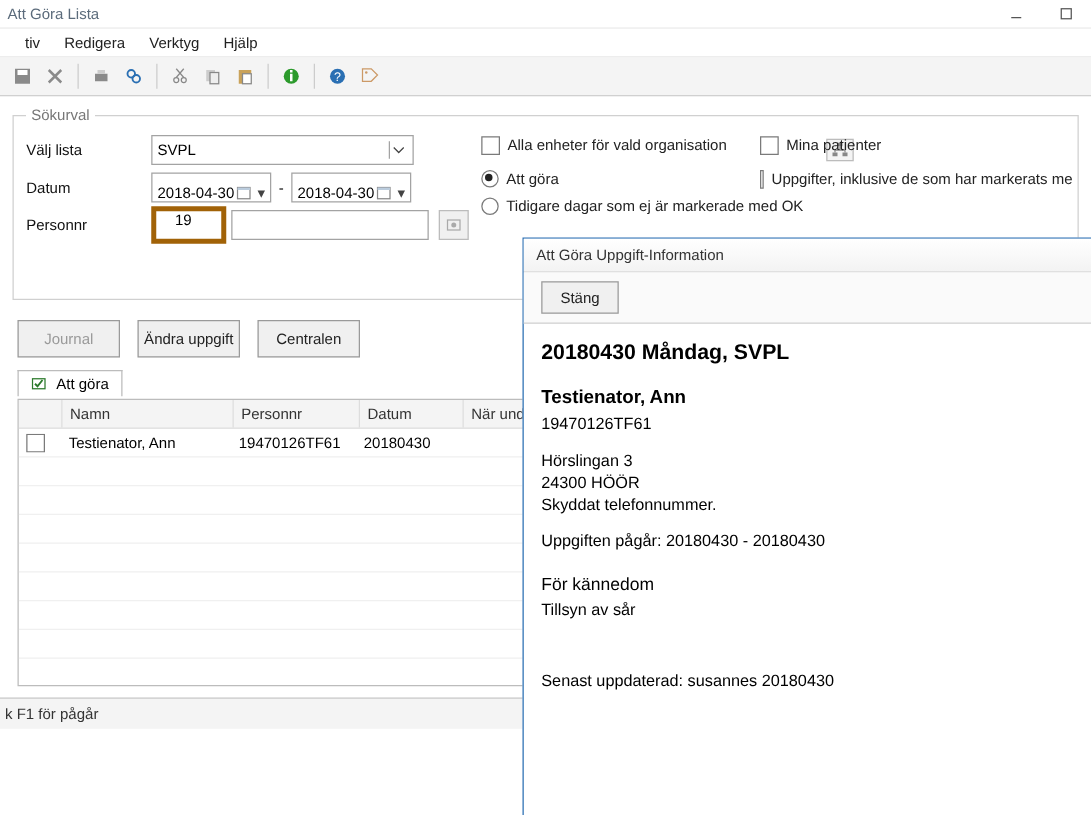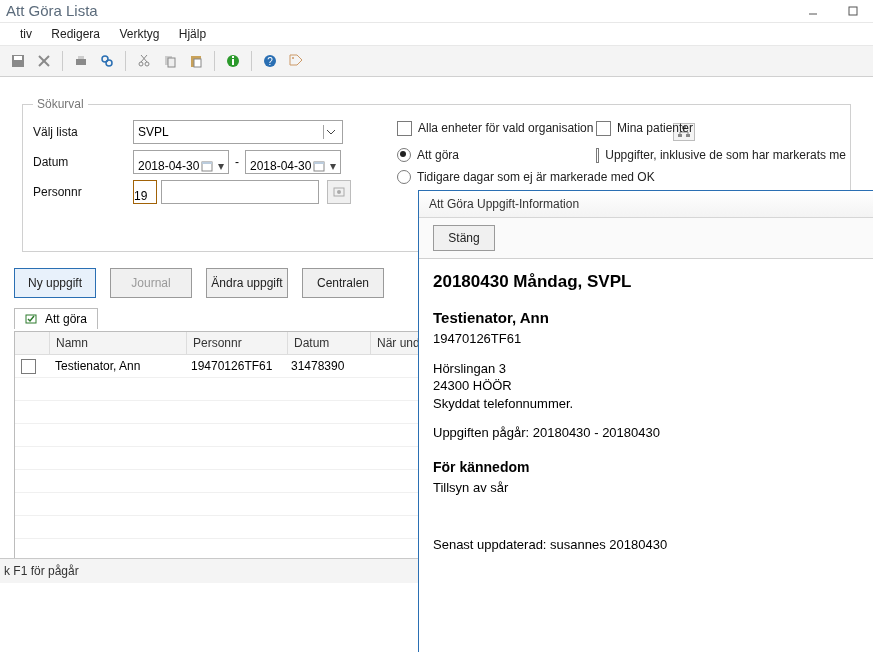--- a/index.html
+++ b/index.html
@@ -1,37 +1,37 @@
 <!DOCTYPE html>
 <html><head>
 <meta charset="utf-8">
 <style>
   html,body{margin:0;padding:0;font-family:"Segoe UI",Tahoma,Arial,sans-serif;font-size:12px;color:#000;background:#f0f0f0;overflow:hidden}
   .window{width:873px;height:652px;background:#fff;position:relative;box-sizing:border-box}
-  .titlebar{height:22px;line-height:22px;padding-left:6px;color:#5b6b7b;font-size:15px;background:#fff;border-bottom:1px solid #e8e8e8;display:flex;justify-content:space-between;align-items:center}
+  .titlebar{height:22px;line-height:22px;padding-left:6px;color:#5b6b7b;font-size:12px;background:#fff;border-bottom:1px solid #e8e8e8;display:flex;justify-content:space-between;align-items:center}
   .titlebar .winbtns{display:flex}
   .titlebar .winbtn{width:40px;height:22px;display:flex;align-items:center;justify-content:center;color:#555}
   .menubar{height:22px;line-height:22px;padding-left:12px;background:#fff;border-bottom:1px solid #e8e8e8}
   .menubar span{display:inline-block;padding:0 8px;color:#222}
   .toolbar{height:30px;background:#f4f4f4;border-bottom:1px solid #d0d0d0;display:flex;align-items:center;padding-left:6px;gap:2px}
   .tb-ico{width:22px;height:22px;display:flex;align-items:center;justify-content:center;color:#555;border:1px solid transparent;border-radius:2px}
   .tb-ico svg{width:16px;height:16px}
   .tb-sep{width:1px;height:20px;background:#ccc;margin:0 4px}
   .content{padding:8px 10px 0 10px}
-  fieldset.sokurval{border:1px solid #d0d0d0;padding:6px 10px 14px 10px;margin:12px}
+  fieldset.sokurval{border:1px solid #d0d0d0;padding:6px 10px 14px 10px;margin:0}
   fieldset.sokurval>legend{color:#777;padding:0 4px;font-size:12px}
   .row{display:flex;align-items:center;height:30px}
   .lbl{width:100px;color:#111}
   .dropdown{width:200px;height:22px;border:1px solid #a3a3a3;display:flex;align-items:center;justify-content:space-between;padding:0 4px;background:#fff}
   .dropdown .chev{width:14px;height:14px;border-left:1px solid #a3a3a3;display:flex;align-items:center;justify-content:center}
   .datebox{width:90px;height:22px;border:1px solid #a3a3a3;display:flex;align-items:flex-end;padding:0 2px;background:#fff}
   .datebox .txt{flex:1;padding-left:2px}
   .datebox .cal{width:14px;height:14px;margin-right:2px;display:flex;align-items:center;justify-content:center;color:#666}
   .datebox .chev{width:10px;text-align:center;color:#444}
-  .minitxt{width:22px;height:22px;border:1px solid #a16207;background:#fff;padding:0 0;display:flex;align-items:flex-end}
+  .minitxt{width:22px;height:22px;border:4px solid #a16207;background:#fff;padding:0 15px;display:flex;align-items:flex-start}
   .txtin{height:22px;border:1px solid #a3a3a3;background:#fff;padding:0 3px;display:flex;align-items:center}
   .smbtn{width:22px;height:22px;border:1px solid #bcbcbc;background:#f0f0f0;display:flex;align-items:center;justify-content:center;color:#888}
   .orgcol{position:absolute;left:364px;top:0;width:300px;padding-top:4px}
   .orghdr{color:#2a5da9;margin-bottom:10px}
   .chk{width:13px;height:13px;border:1px solid #7a7a7a;background:#fff;display:inline-block;margin-right:6px;vertical-align:middle}
   .radio{width:12px;height:12px;border:1px solid #7a7a7a;border-radius:50%;background:#fff;display:inline-block;margin-right:6px;vertical-align:middle;position:relative}
   .radio.on::after{content:"";position:absolute;left:2px;top:2px;width:6px;height:6px;border-radius:50%;background:#222}
   .rightcol{position:absolute;right:-6px;top:0;width:250px;padding-top:4px}
   .chkrow{display:flex;align-items:flex-start;margin-bottom:12px;color:#222;white-space:nowrap}
   .sokbtn{position:absolute;right:-6px;bottom:-3px;width:48px;height:26px;border:1px solid #2a6fb3;background:#e8f1fb;text-align:center;line-height:24px}
@@ -55,21 +55,21 @@
   .col3{width:76px}
   .col4{width:96px}
   .statusbar{position:absolute;left:0;right:0;top:558px;height:24px;border-top:1px solid #c9c9c9;background:#f4f4f4;display:flex;align-items:center;padding-left:4px;color:#333}
   
   .detailwin{position:absolute;left:418px;top:190px;right:-6px;bottom:-6px;background:#fff;border:1px solid #2a6fb3;box-shadow:0 0 0 1px #fff inset}
   .detailwin .dt-titlebar{height:26px;background:linear-gradient(#fff,#f3f3f3);border-bottom:1px solid #d6d6d6;display:flex;align-items:center;padding-left:10px;color:#333}
   .detailwin .dt-tools{height:40px;display:flex;align-items:center;padding-left:14px;border-bottom:1px solid #d0d0d0;background:#fafafa}
   .detailwin .dt-body{padding:12px 14px;font-size:13px;color:#000;line-height:1.35}
   .dt-h1{font-size:17px;font-weight:bold;margin:0 0 14px 0}
   .dt-h2{font-size:15px;font-weight:bold;margin:0 0 2px 0}
-  .dt-h3{font-size:14px;font-weight:bold;margin:16px 0 2px 0}
+  .dt-h3{font-size:14px;font-weight:normal;margin:16px 0 2px 0}
 </style>
 </head>
 <body>
 
 <div class="window">
 
   <div class="titlebar">
     <span>Att Göra Lista</span>
     <div class="winbtns">
       <div class="winbtn">
@@ -256,23 +256,20 @@
           </div>
         </div>
 
         <div class="sokbtn">
           <span>Sök</span>
         </div>
       </div>
     </fieldset>
 
     <div class="btnrow">
-      <div class="pbtn primary" style="width:80px">
-        <span>Ny uppgift</span>
-      </div>
       <div class="pbtn disabled" style="width:80px">
         <span>Journal</span>
       </div>
       <div class="pbtn" style="width:80px">
         <span>Ändra uppgift</span>
       </div>
       <div class="pbtn" style="width:80px">
         <span>Centralen</span>
       </div>
     </div>
@@ -296,21 +293,21 @@
         <div class="th col2">Personnr</div>
         <div class="th col3">Datum</div>
         <div class="th col4">När under dygn</div>
       </div>
       <div class="trow">
         <div class="td col0">
             <span class="chk"></span>
           </div>
         <div class="td col1">Testienator, Ann</div>
         <div class="td col2">19470126TF61</div>
-        <div class="td col3">31478390</div>
+        <div class="td col3">20180430</div>
         <div class="td col4"></div>
       </div>
 
       <div class="trow"></div>
       <div class="trow"></div>
       <div class="trow"></div>
       <div class="trow"></div>
       <div class="trow"></div>
       <div class="trow"></div>
       <div class="trow"></div>

